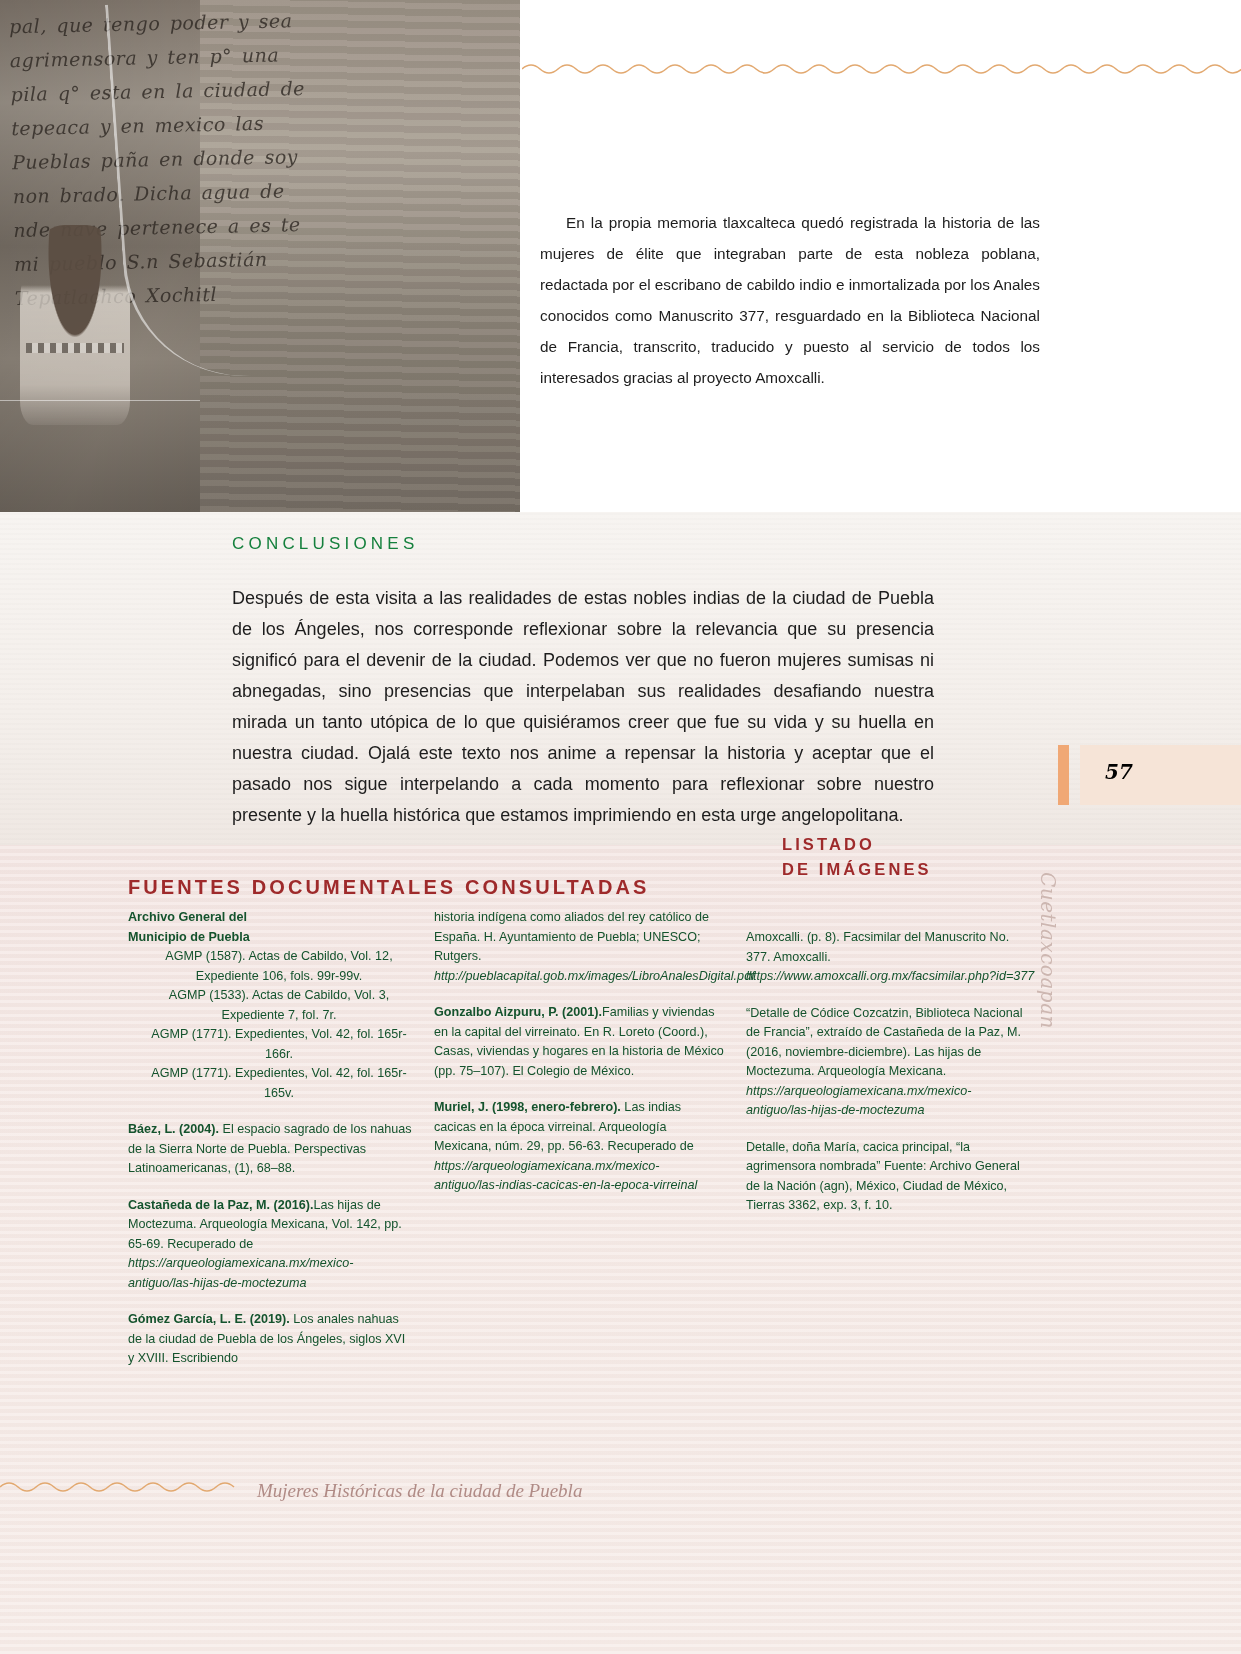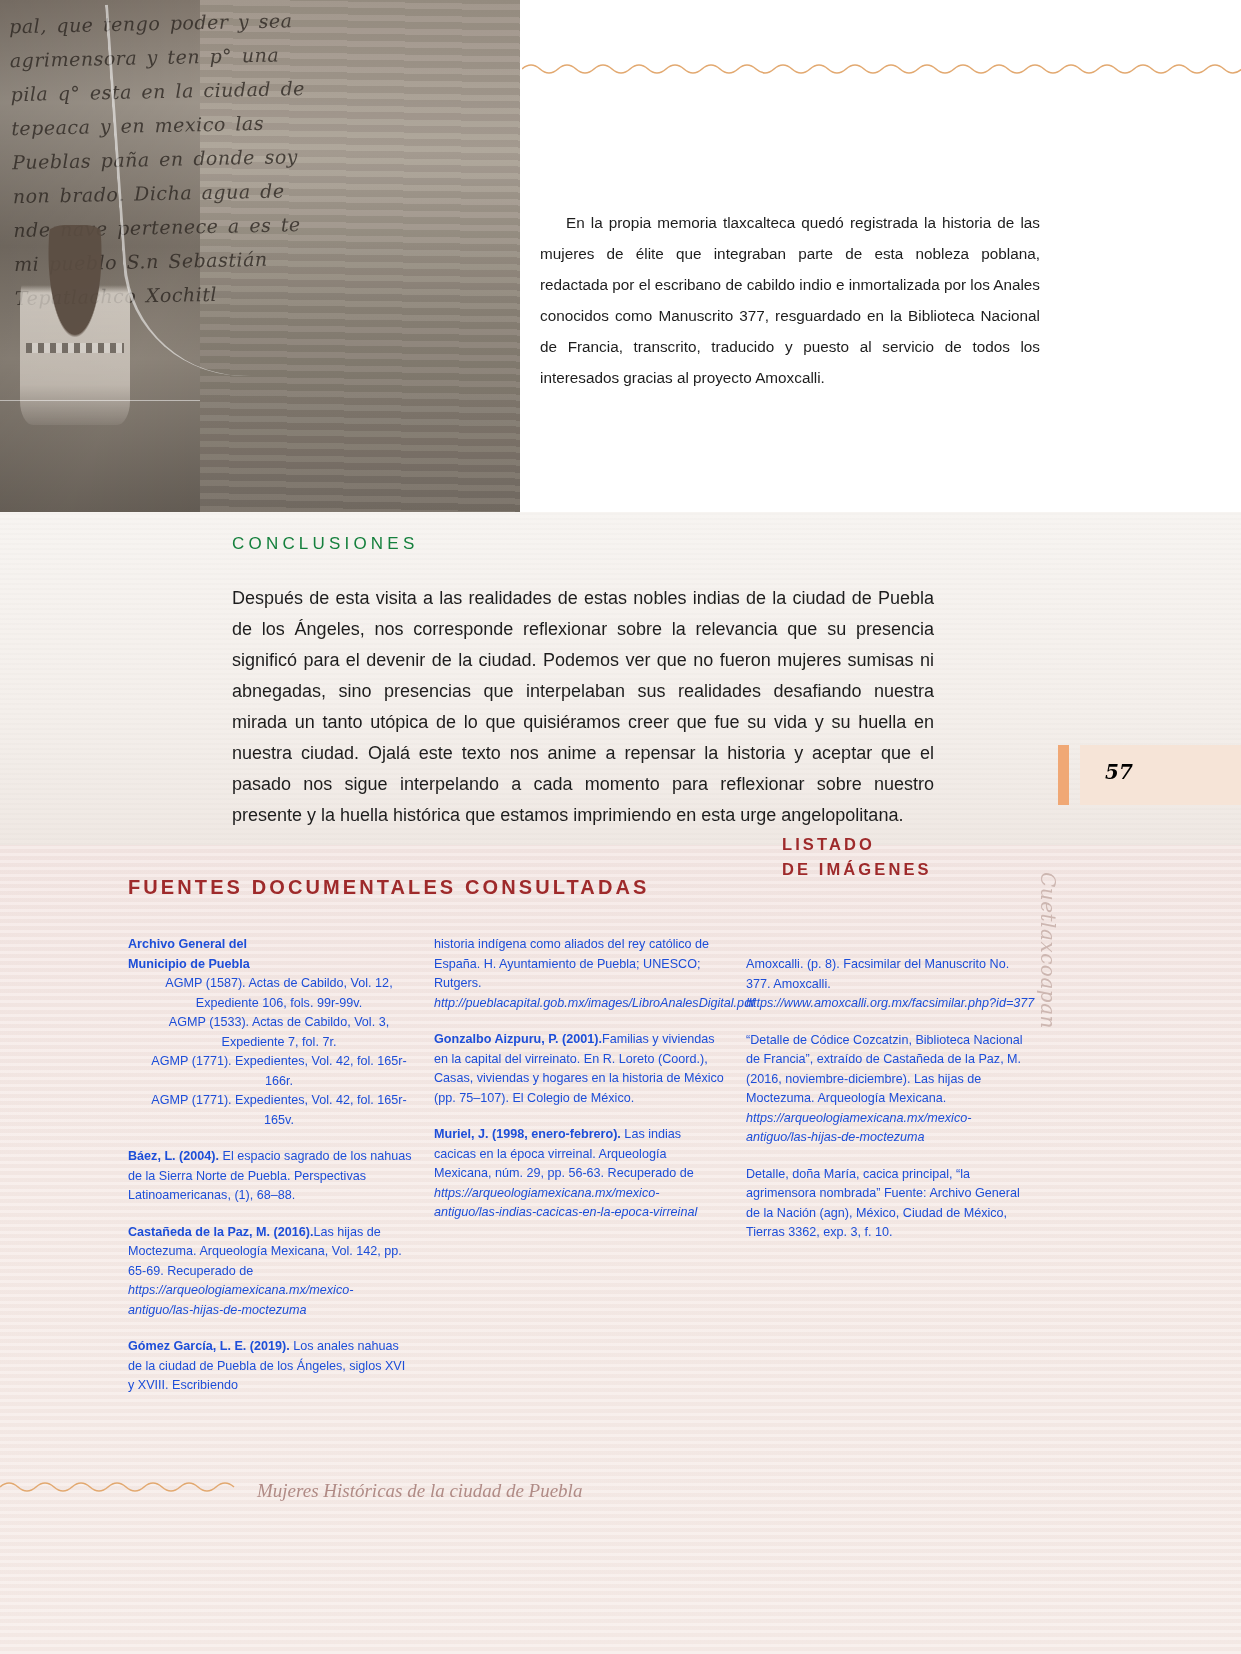--- a/index.html
+++ b/index.html
@@ -125,21 +125,21 @@
     position:absolute; left:128px; top:876px;
     font-size:20px; font-weight:bold; letter-spacing:3.1px; color:#9e2a2b;
   }
   .list-title {
     position:absolute; left:746px; top:832px;
     font-size:16.5px; font-weight:bold; letter-spacing:3.1px; color:#9e2a2b;
     line-height:25px;
     margin-left:36px;
   }
 
-  .col { position:absolute; font-size:12.6px; line-height:19.5px; color:#1d4ed8;margin-top:27px; }
+  .col { position:absolute; font-size:12.6px; line-height:19.5px; color:#14532d; }
   .col1 { left:128px; top:908px; width:285px; }
   .col2 { left:434px; top:908px; width:290px; }
   .col3 { left:746px; top:928px; width:290px; }
 
   .entry { margin-bottom:17px; }
   .entry b { font-weight:bold; }
   .entry i { font-style:italic; }
   .indented { margin-left:17px;text-align:center; }
 
   .side-label {

